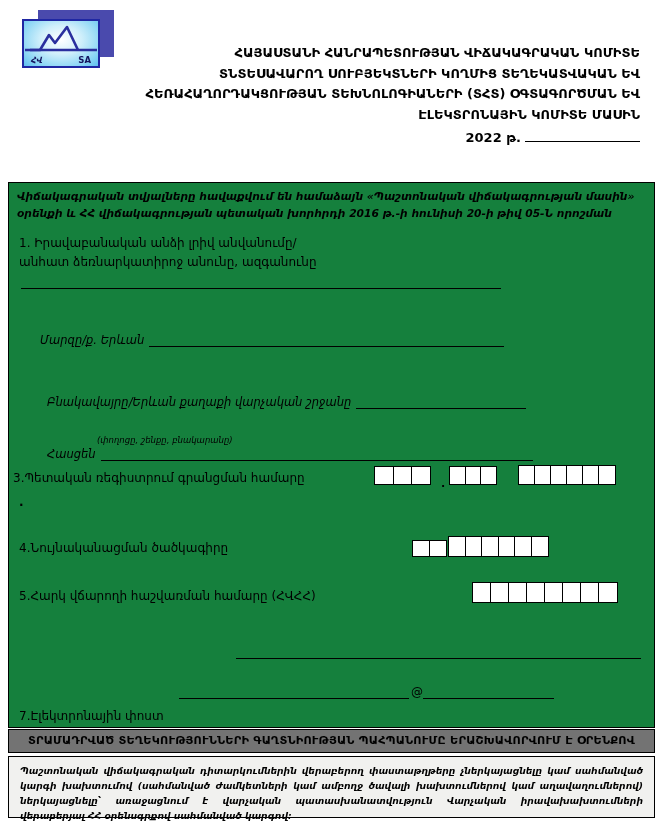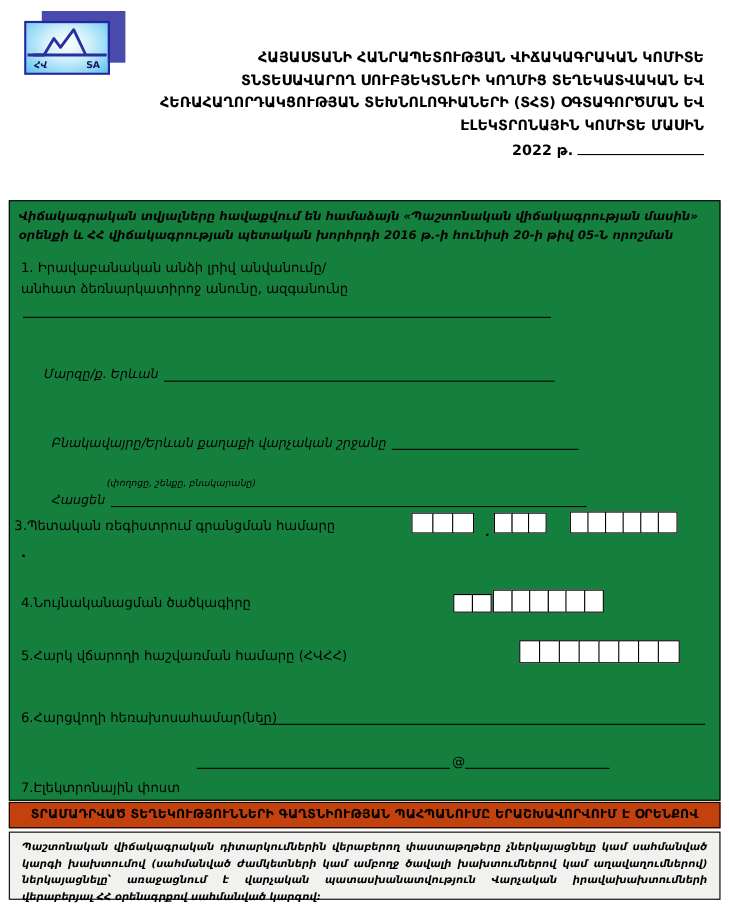--- a/index.html
+++ b/index.html
@@ -17,21 +17,21 @@
   .logo-hv{transform:skewX(-14deg);}
 
   
   .titles{position:absolute;left:55px;top:43px;width:585px;text-align:right;
     font-weight:bold;font-size:13px;line-height:20.5px;}
   .year-line{margin-top:3px;font-weight:bold;font-size:13px;}
   .year-blank{display:inline-block;width:115px;height:11px;border-bottom:1.6px solid #000;margin-left:4px;}
 
   
   .mainbox{position:absolute;left:8px;top:182px;width:647px;height:546px;border:1px solid #000;background:#15803d;}
-  .banner{position:absolute;left:8px;top:729px;width:647px;height:24px;border:1px solid #000;background:#c2410c;
+  .banner{position:absolute;left:8px;top:729px;width:647px;height:24px;border:1px solid #000;background:#737373;
     text-align:center;font-weight:bold;font-size:11.3px;line-height:22px;letter-spacing:0.2px;}
   .footerbox{position:absolute;left:8px;top:756px;width:647px;height:62px;border:1px solid #000;background:#f1f1ef;
     padding:6px 11px 0 11px;font-style:italic;font-weight:bold;font-size:9.2px;line-height:15px;text-align:justify;}
 
   
   .mainbox .abs{position:absolute;}
   .legal{left:8px;top:5px;width:630px;font-style:italic;font-weight:bold;font-size:10.7px;line-height:17px;}
   .q-label{font-size:12px;}
   .q1{left:10px;top:51px;line-height:19px;}
   .wline{border-bottom:1px solid #000;}
@@ -159,21 +159,20 @@
       <div class="cell"></div>
       <div class="cell"></div>
       <div class="cell"></div>
       <div class="cell"></div>
       <div class="cell"></div>
       <div class="cell"></div>
       <div class="cell"></div>
       <div class="cell"></div>
     </div>
 
-  <div class="abs q6-label q-label">6.Հարցվողի հեռախոսահամար(ներ)</div>
   <div class="abs wline q6-line"></div>
 
   <div class="abs q7-label q-label">7.Էլեկտրոնային փոստ</div>
   <div class="abs wline q7-line1"></div>
   <div class="abs q7-at">@</div>
   <div class="abs wline q7-line2"></div>
 </div>
 
 <div class="banner">ՏՐԱՄԱԴՐՎԱԾ ՏԵՂԵԿՈՒԹՅՈՒՆՆԵՐԻ ԳԱՂՏՆԻՈՒԹՅԱՆ ՊԱՀՊԱՆՈՒՄԸ ԵՐԱՇԽԱՎՈՐՎՈՒՄ Է ՕՐԵՆՔՈՎ</div>
 

